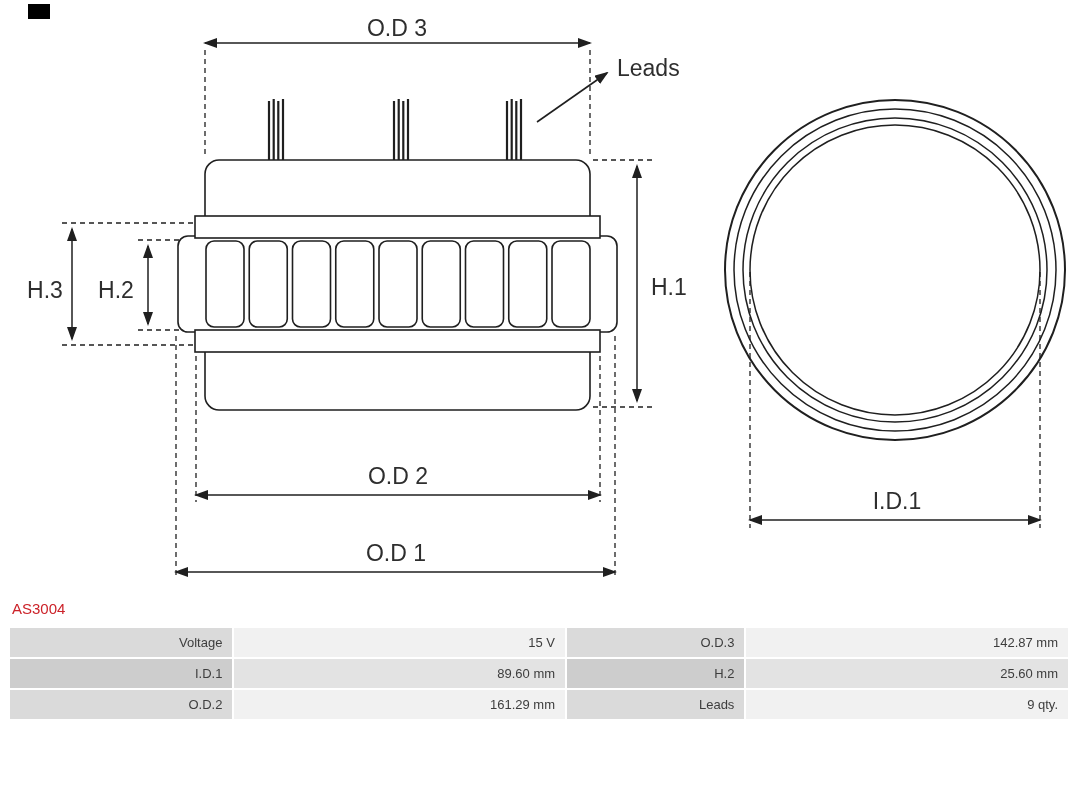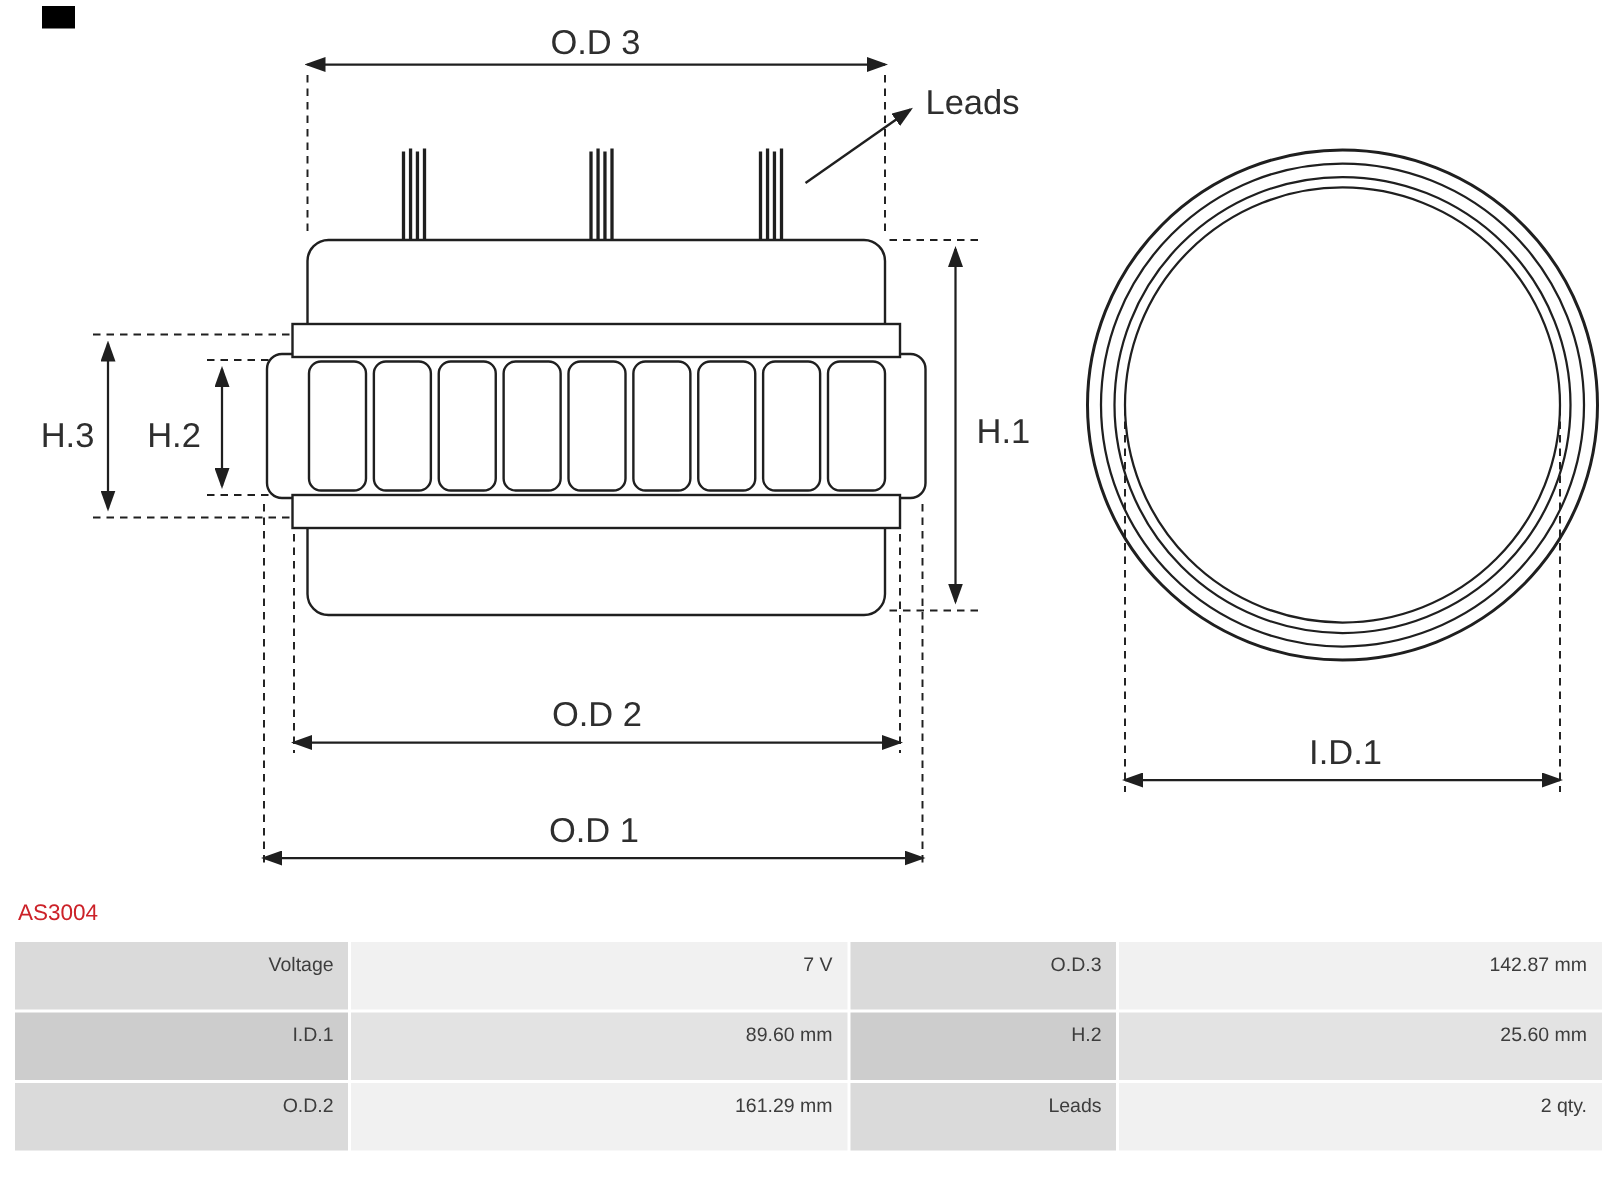--- a/index.html
+++ b/index.html
@@ -3,21 +3,21 @@
 <meta charset="utf-8">
 <style>
   html,body{margin:0;padding:0;background:#ffffff;}
   body{width:1080px;height:799px;position:relative;font-family:"Liberation Sans",sans-serif;overflow:hidden;}
   .logo-fragment{position:absolute;left:28px;top:4px;width:22px;height:15px;background:#000;}
   .diagram-wrap{position:absolute;left:0;top:0;width:916px;height:598px;}
   svg text{font-family:"Liberation Sans",sans-serif;fill:#2e2e2e;}
   .dim-label{font-size:23px;}
   .part-number{position:absolute;left:12px;top:600px;font-size:15px;color:#cc2229;}
   .spec-table{position:absolute;left:8px;top:626px;width:1062px;border-collapse:separate;border-spacing:2px;table-layout:fixed;}
-  .spec-table td{height:29px;font-size:13px;color:#3d3d3d;text-align:right;padding:0 10px 16px 0;vertical-align:middle;white-space:nowrap;}
+  .spec-table td{height:29px;font-size:13px;color:#3d3d3d;text-align:right;padding:0 10px 0 0;vertical-align:middle;white-space:nowrap;}
   .spec-table tr:nth-child(odd) td.lab{background:#dadada;}
   .spec-table tr:nth-child(odd) td.val{background:#f1f1f1;}
   .spec-table tr:nth-child(even) td.lab{background:#cdcdcd;}
   .spec-table tr:nth-child(even) td.val{background:#e3e3e3;}
 </style>
 </head>
 <body>
 
 <div class="logo-fragment"></div>
 
@@ -141,30 +141,30 @@
 <table class="spec-table">
   <colgroup>
     <col style="width:222px">
       <col style="width:330px">
       <col style="width:177px">
       <col style="width:321px">
   </colgroup>
   <tbody>
     <tr>
       <td class="lab">Voltage</td>
-      <td class="val">7 V</td>
+      <td class="val">15 V</td>
       <td class="lab">O.D.3</td>
       <td class="val">142.87 mm</td>
     </tr>
     <tr>
       <td class="lab">I.D.1</td>
       <td class="val">89.60 mm</td>
       <td class="lab">H.2</td>
       <td class="val">25.60 mm</td>
     </tr>
     <tr>
       <td class="lab">O.D.2</td>
       <td class="val">161.29 mm</td>
       <td class="lab">Leads</td>
-      <td class="val">2 qty.</td>
+      <td class="val">9 qty.</td>
     </tr>
   </tbody>
 </table>
 
 </body></html>

